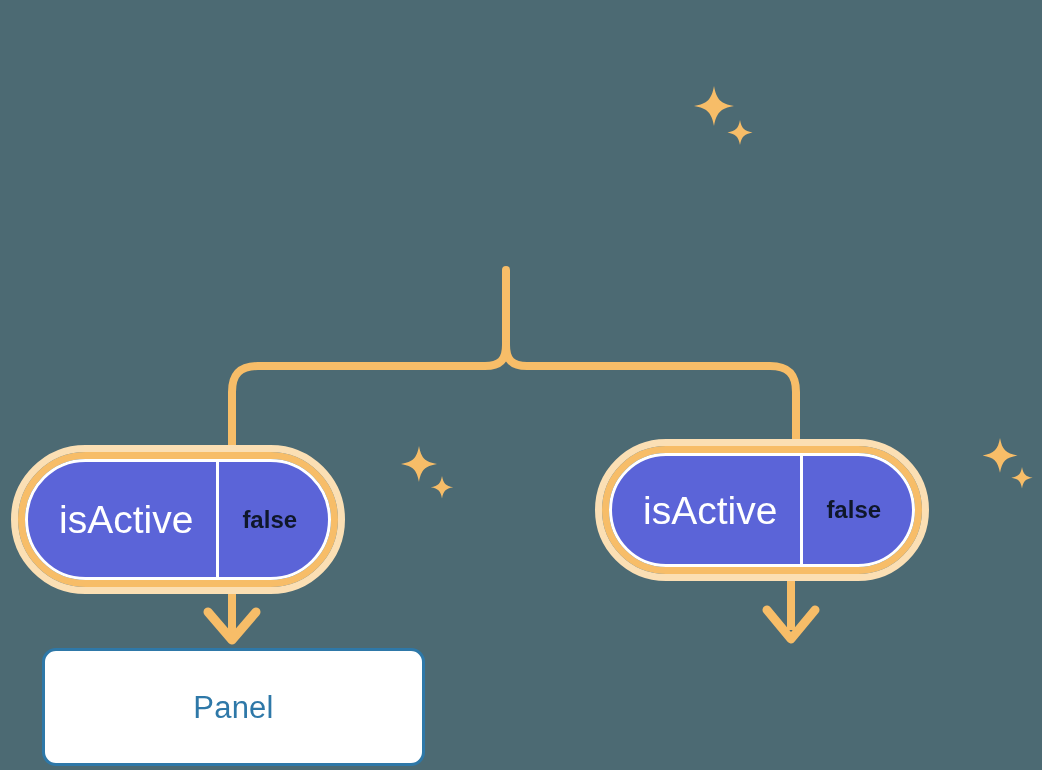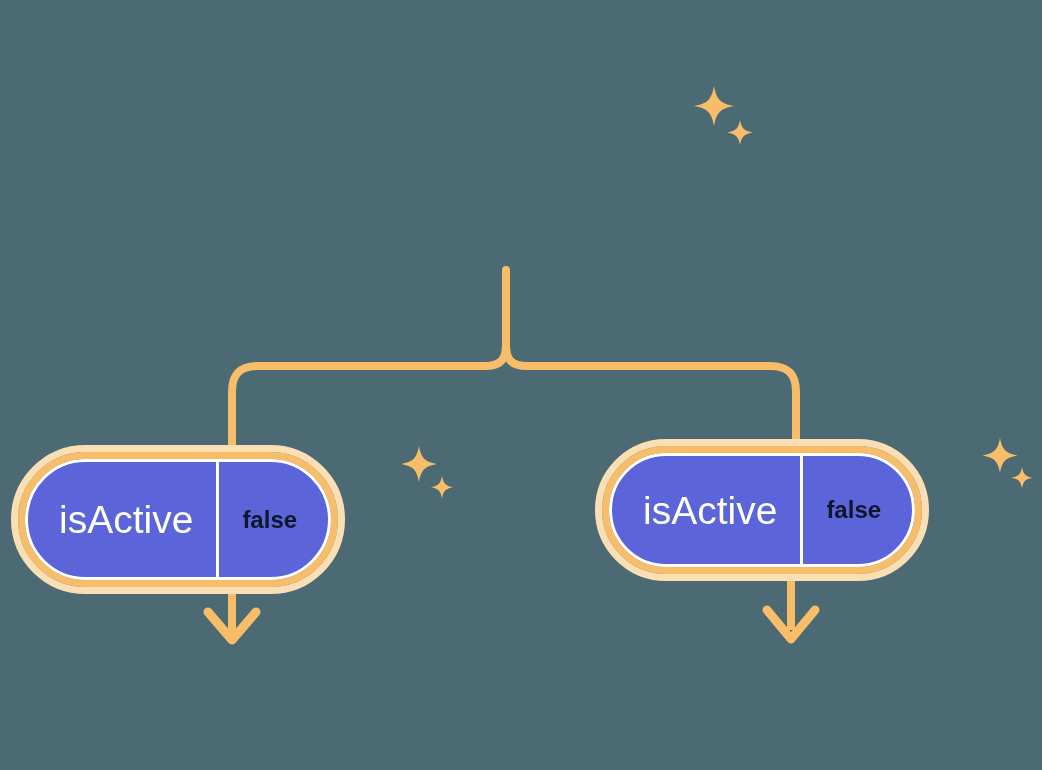--- a/index.html
+++ b/index.html
@@ -193,20 +193,23 @@
     </div>
   </div>
 
   <div class="sparkle-cluster" id="sparkles-left-pill">
     <svg width="62" height="62" viewBox="0 0 62 62" aria-hidden="true">
       <path d="M21 2 C23.3 14.2 26.8 17.7 39 20 C26.8 22.3 23.3 25.8 21 38 C18.7 25.8 15.2 22.3 3 20 C15.2 17.7 18.7 14.2 21 2 Z" fill="#f7bd68"></path>
       <path d="M44 32 C45.4 39.6 47.6 41.8 55.2 43.2 C47.6 44.6 45.4 46.8 44 54.4 C42.6 46.8 40.4 44.6 32.8 43.2 C40.4 41.8 42.6 39.6 44 32 Z" fill="#f7bd68"></path>
     </svg>
   </div>
 
+  <div class="card panel-card" id="panel-card-left">
+    <div class="card-title">Panel</div>
+  </div>
 
   <div class="pill-wrap" id="pill-is-active-right">
     <div class="pill pill-solid">
       <div class="pill-inner">
         <div class="pill-key">isActive</div>
         <div class="pill-val">false</div>
       </div>
     </div>
   </div>
 

